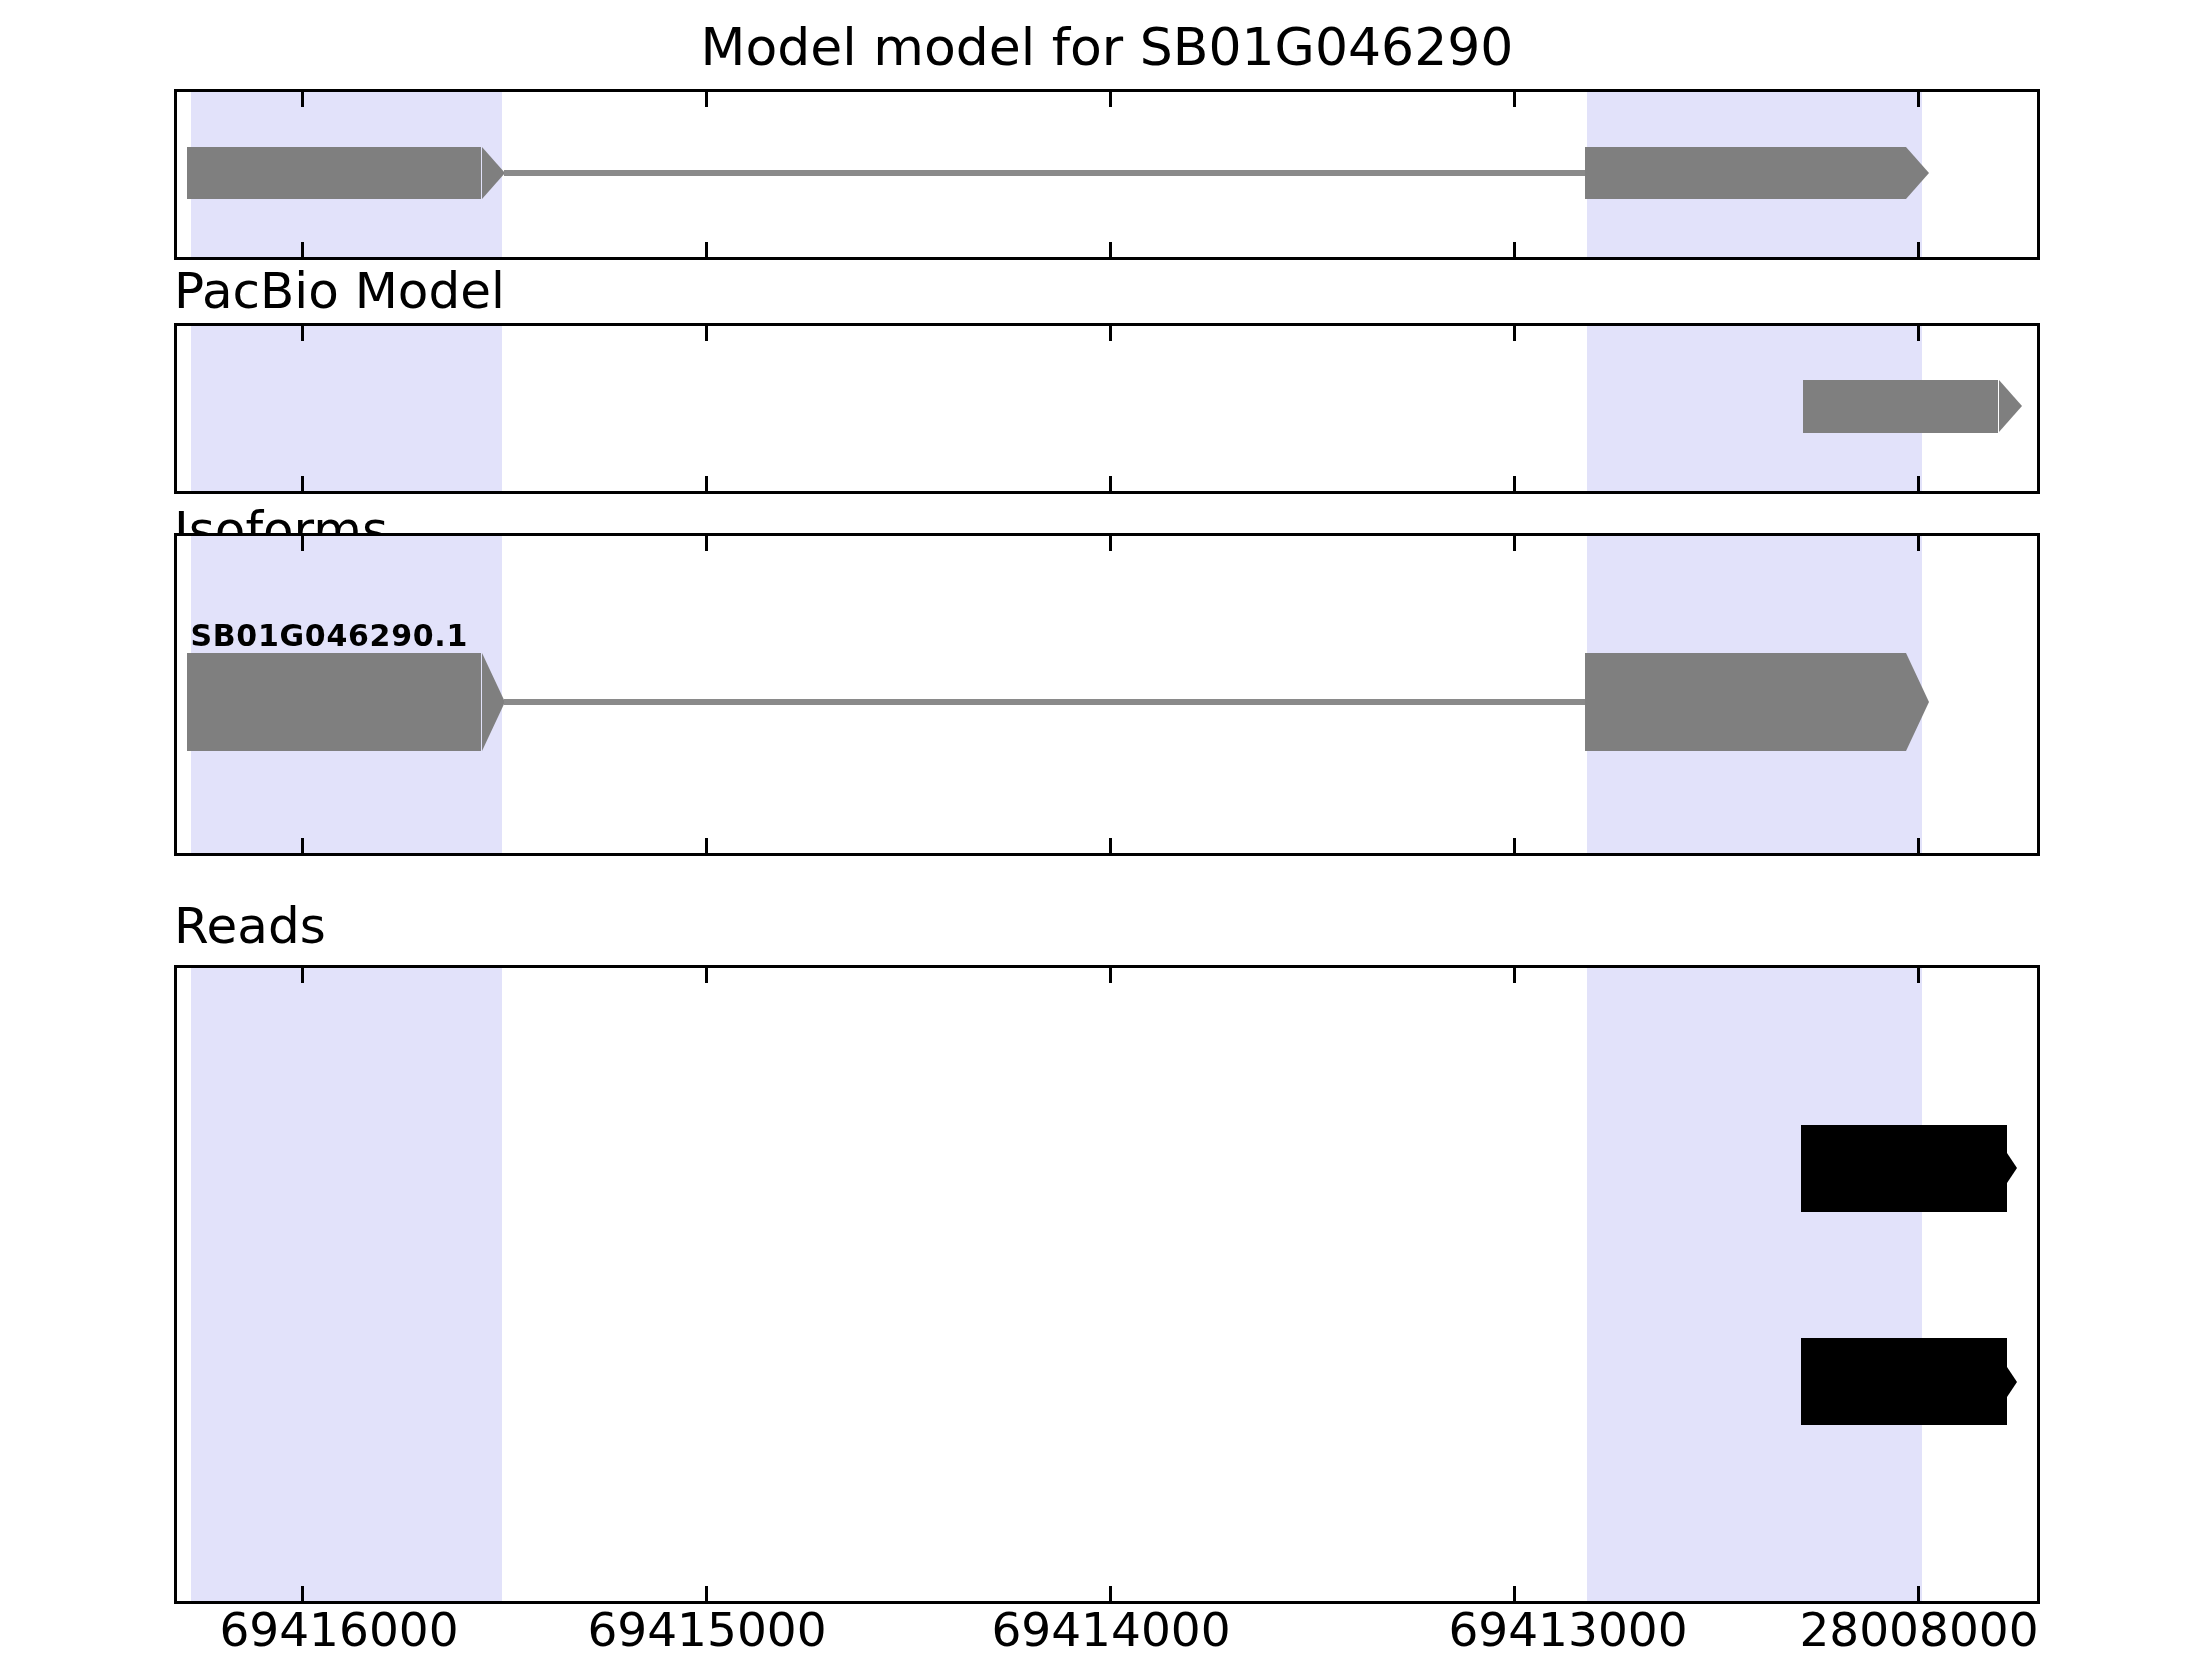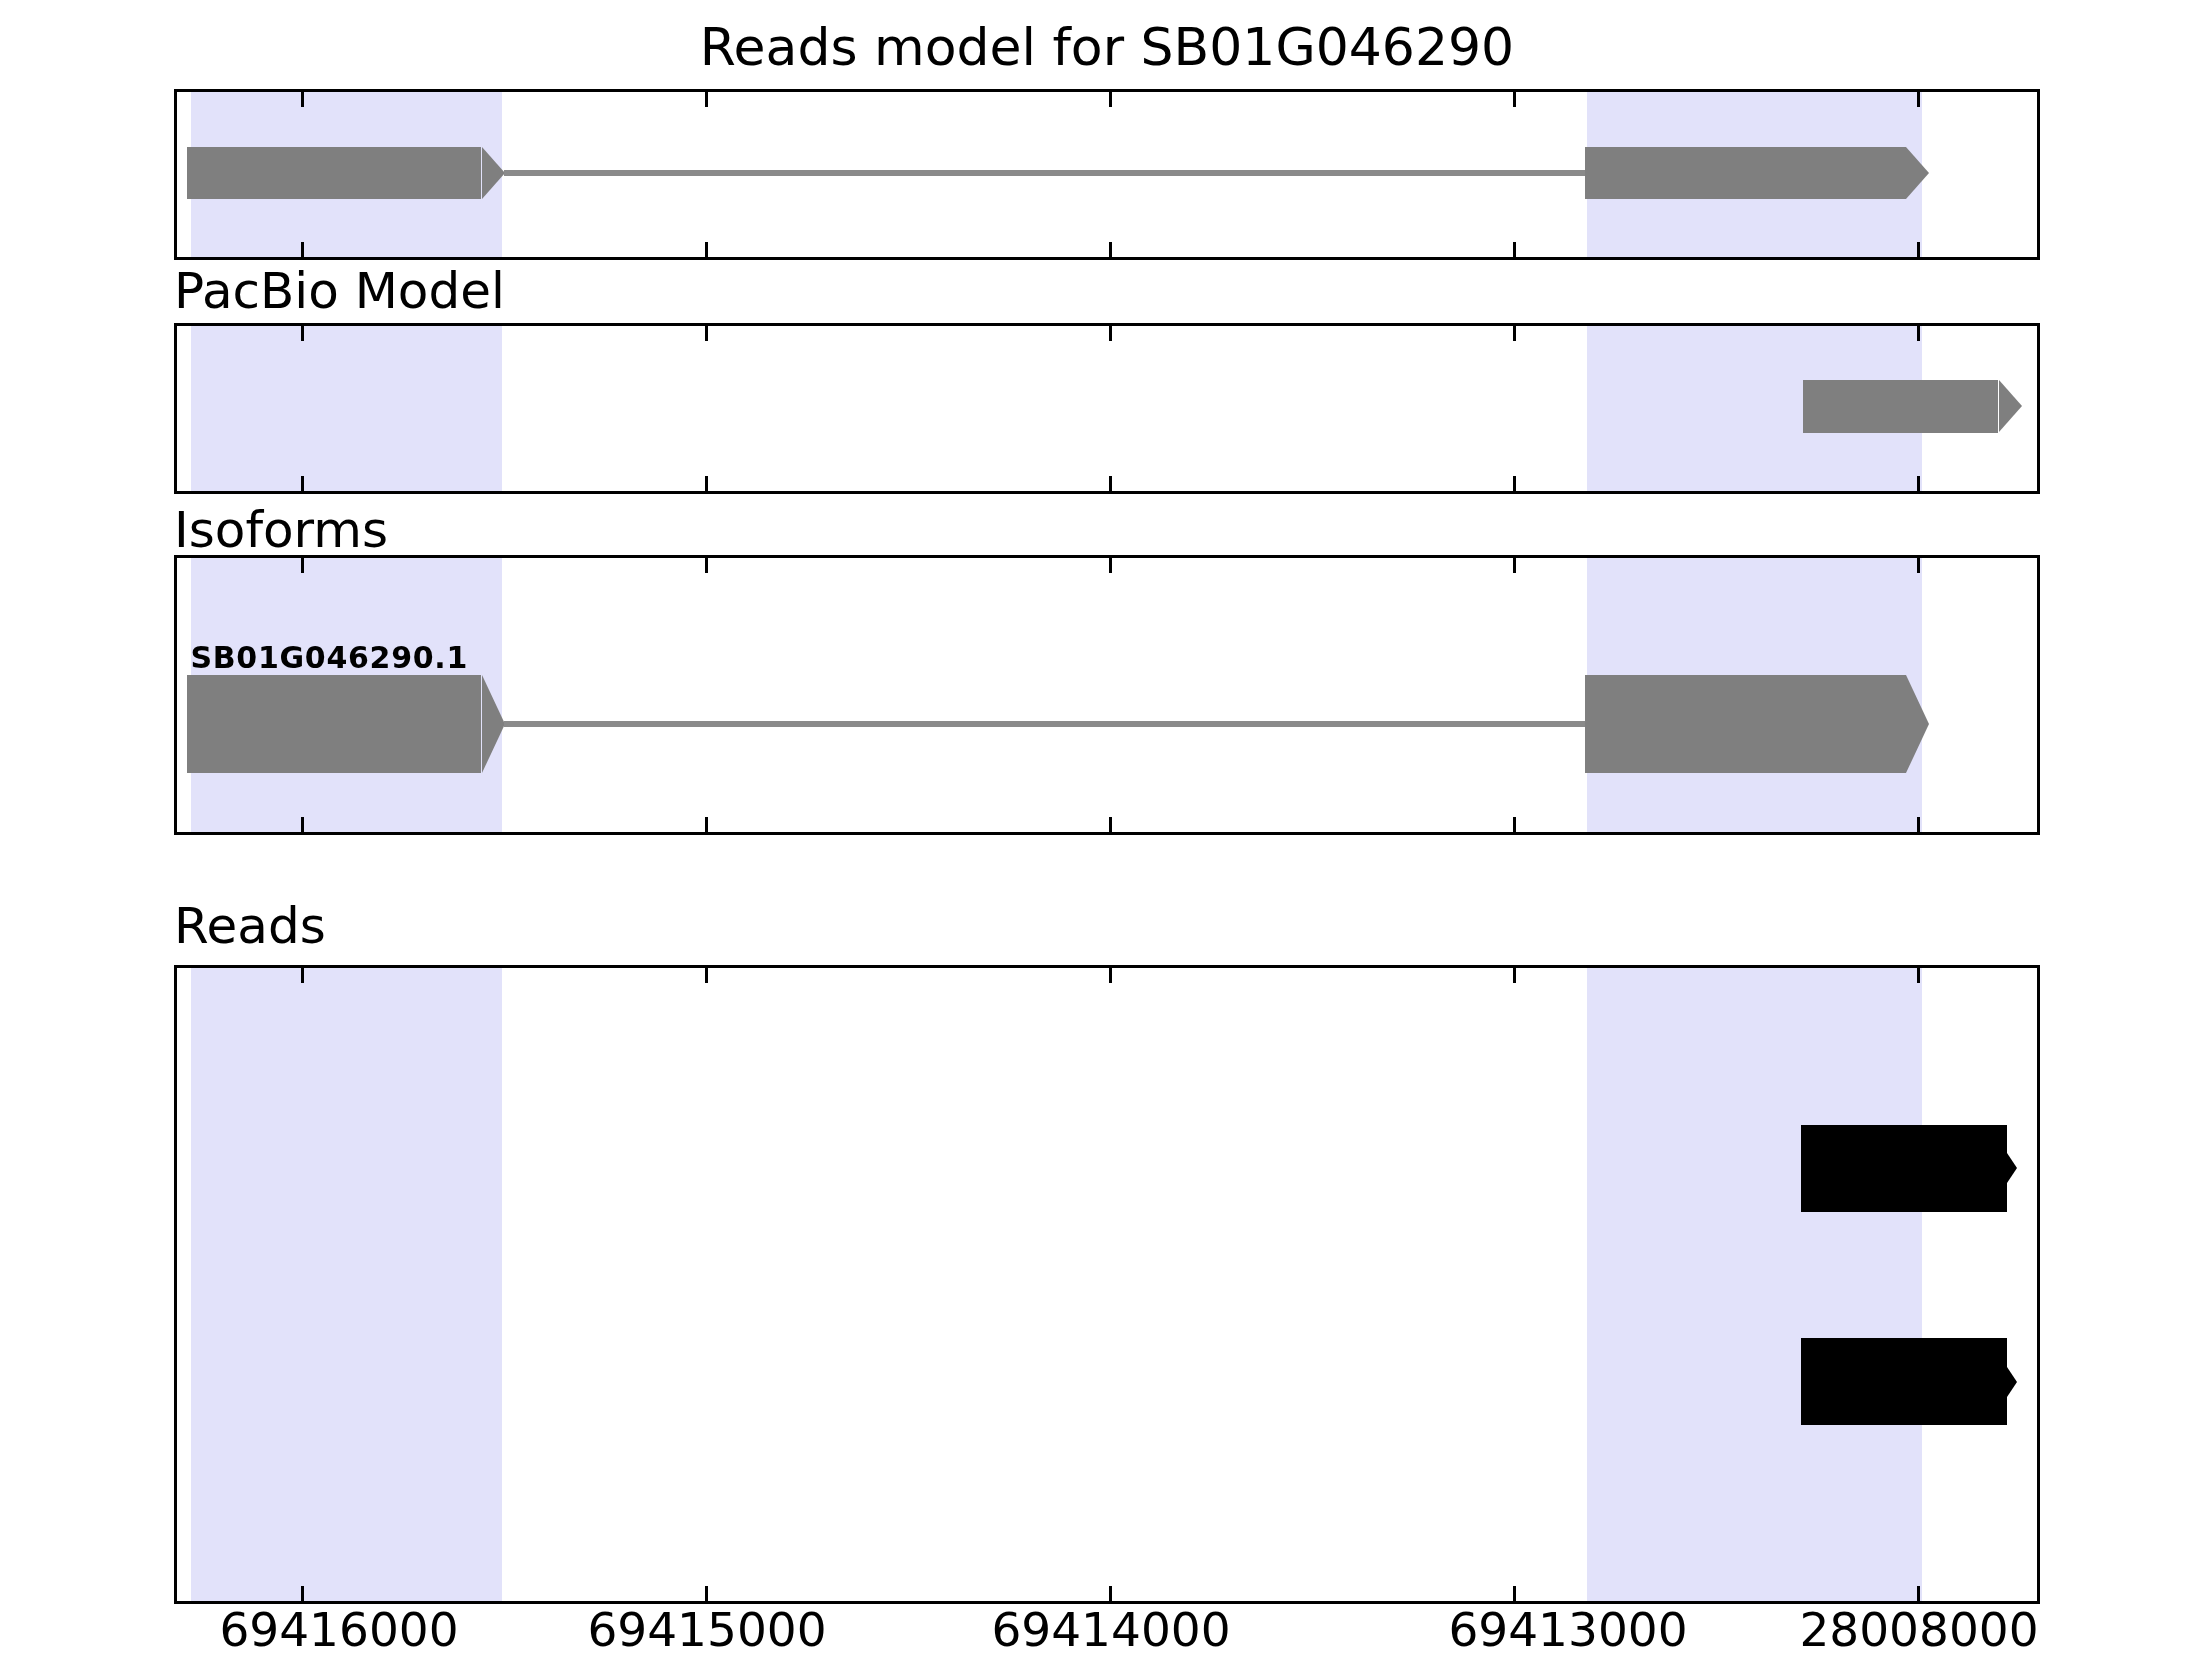--- a/index.html
+++ b/index.html
@@ -45,21 +45,21 @@
     position: absolute;
     left: 174px;
     width: 1866px;
     border: 3.4px solid #000;
     box-sizing: border-box;
     background: #fff;
     overflow: hidden;
   }
   #panel-gene-model   { top: 89px;  height: 171px; }
   #panel-pacbio-model { top: 323px;  height: 171px; }
-  #panel-isoforms     { top: 555px;  height: 280px; padding-left: 16px; }
+  #panel-isoforms     { top: 533px;  height: 323px; padding-left: 16px; }
   #panel-reads        { top: 965px; height: 639px; }
   .band {
     position: absolute;
     top: 0;
     height: 100%;
   }
   .tick {
     position: absolute;
     width: 2.8px;
     height: 15px;
@@ -87,21 +87,21 @@
     line-height: 1;
     color: #000;
     white-space: nowrap;
   }
 </style>
 </head>
 <body>
 
 <div id="figure">
 
-  <div class="fig-title">Reads model for SB01G046290</div>
+  <div class="fig-title">Model model for SB01G046290</div>
 
   <div class="panel-title" id="title-pacbio">PacBio Model</div>
 
   <div class="panel-title" id="title-isoforms">Isoforms</div>
 
   <div class="panel-title" id="title-reads">Reads</div>
 
   <div class="panel" id="panel-gene-model">
       <div class="band" style="left: 14px; width: 311px; background: rgb(226, 226, 250);"></div>
       <div class="band" style="left: 1410px; width: 335px; background: rgb(226, 226, 250);"></div>

